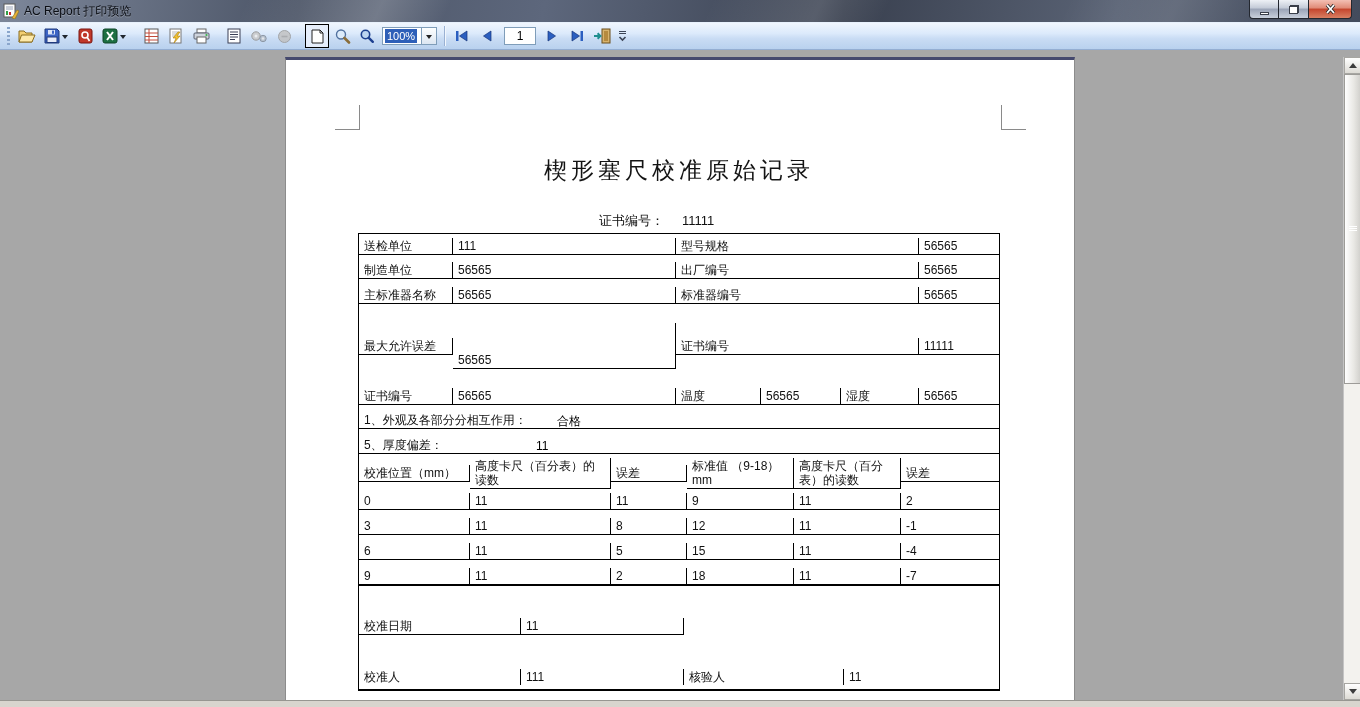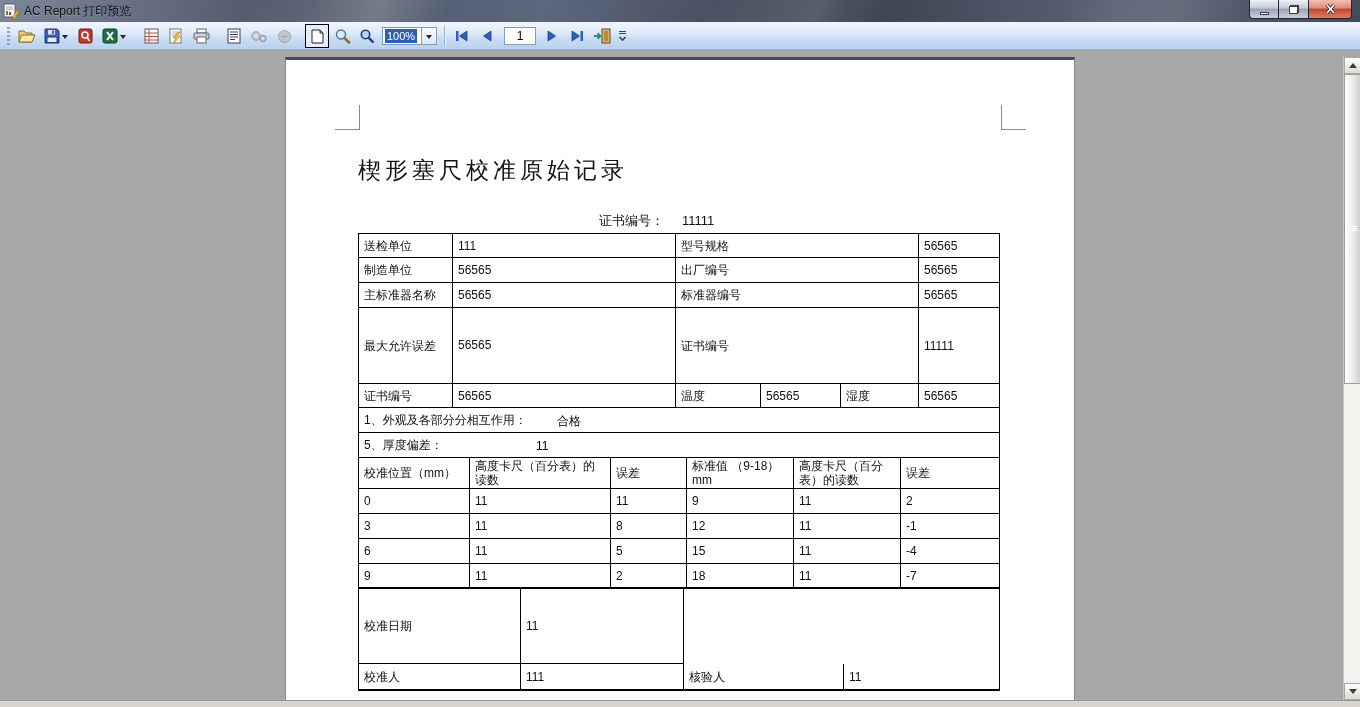--- a/index.html
+++ b/index.html
@@ -59,28 +59,28 @@
     text-align:center; font-family:"Liberation Sans",sans-serif; margin:0 4px; padding:0; }
 
   
   .preview { position:absolute; top:51px; left:0; right:0; bottom:0; background:#a7a7a7; }
 
   .page { position:absolute; left:285px; top:6px; width:790px; height:643px; background:#fff;
     border-top:3px solid #45496e; border-left:1px solid #8c8c8c; border-right:1px solid #8c8c8c; }
 
   .crop { position:absolute; background:#8a8a8a; }
 
-  .doc-title { position:absolute; top:95px; left:72px; width:642px; 
+  .doc-title { position:absolute; top:95px; left:72px; width:642px; text-align:center;
     font-size:23px; letter-spacing:4px; color:#141414; }
   .cert-line { position:absolute; top:152px; left:313px; font-size:13px; color:#111; }
   .cert-line .val { margin-left:18px; }
 
   .rtable { position:absolute; left:72px; top:173px; width:642px;
     border:1px solid #000; border-bottom-width:2px; background:#fff; }
-  .trow { display:flex; position:relative; }
+  .trow { display:flex; position:relative;align-items:center; }
   .c { border-right:1px solid #000; border-bottom:1px solid #000;
     display:flex; align-items:center; padding:1px 5px; font-size:12px; color:#111;
     line-height:14px; overflow:hidden; }
   .c.last { border-right:none; }
   .trow.nb .c { border-bottom:none; }
   .trow.hb .c { border-bottom-width:2px; }
   .note-val { position:absolute; top:50%; transform:translateY(-50%); font-size:12px; }
 
   
   .vscroll { position:absolute; top:6px; right:0; width:17px; bottom:7px; background:#f3f2ee;

